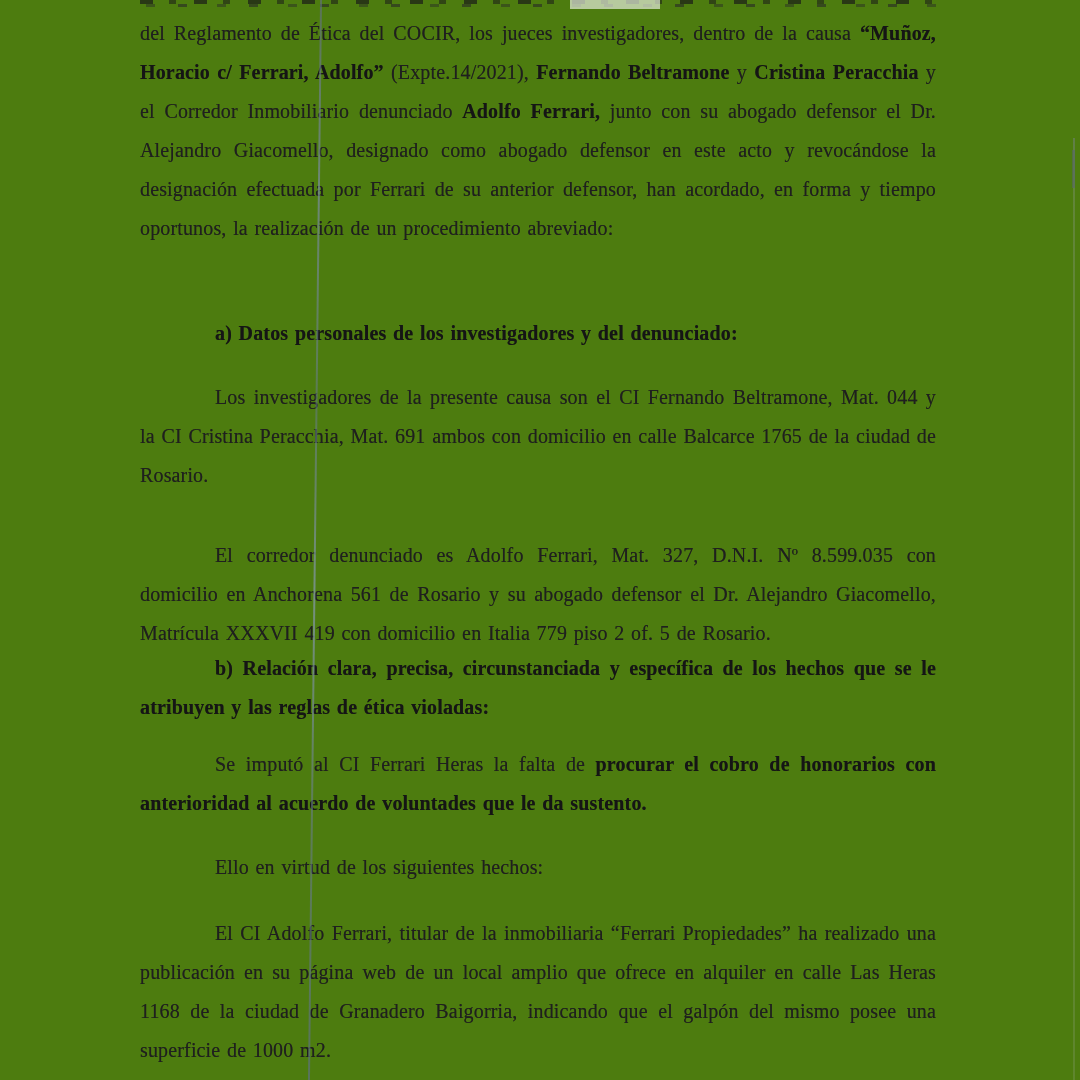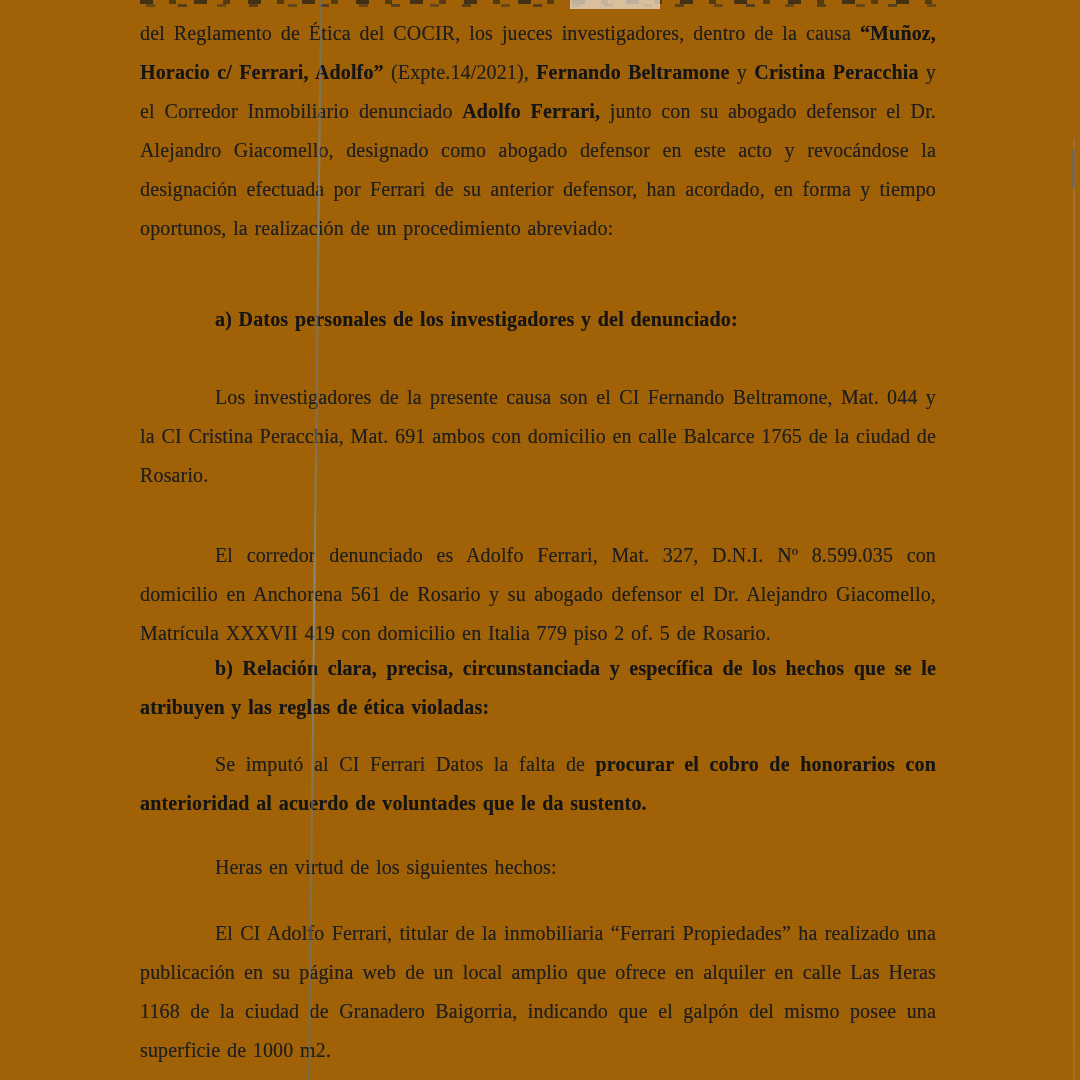--- a/index.html
+++ b/index.html
@@ -4,21 +4,21 @@
 <style>
   html, body {
     margin: 0;
     padding: 0;
     background: #ffffff;
   }
   .page {
     position: relative;
     width: 1080px;
     height: 1080px;
-    background: #a16207;
+    background: #4d7c0f;
     overflow: hidden;
     font-family: "Liberation Serif", "DejaVu Serif", serif;
     color: #1f1f1f;
   }
   .content {
     position: absolute;
     left: 140px;
     top: 0;
     width: 796px;
   }
@@ -111,31 +111,31 @@
 <body>
 
 <div class="page">
 
   <div class="clip-strip"></div>
 
   <div class="content">
 
     <p class="doc" style="top:14px"><span>del Reglamento de Ética del COCIR, los jueces investigadores, dentro de la causa </span><span class="b">“Muñoz, Horacio c/ Ferrari, Adolfo”</span><span> (Expte.14/2021), </span><span class="b">Fernando Beltramone</span><span> y </span><span class="b">Cristina Peracchia</span><span> y el Corredor Inmobiliario denunciado </span><span class="b">Adolfo Ferrari,</span><span> junto con su abogado defensor el Dr. Alejandro Giacomello, designado como abogado defensor en este acto y revocándose la designación efectuada por Ferrari de su anterior defensor, han acordado, en forma y tiempo oportunos, la realización de un procedimiento abreviado:</span></p>
 
-    <p class="doc indent" style="top:300px"><span class="b">a) Datos personales de los investigadores y del denunciado:</span></p>
+    <p class="doc indent" style="top:314px"><span class="b">a) Datos personales de los investigadores y del denunciado:</span></p>
 
     <p class="doc indent" style="top:378px"><span>Los investigadores de la presente causa son el CI Fernando Beltramone, Mat. 044 y la CI Cristina Peracchia, Mat. 691 ambos con domicilio en calle Balcarce 1765 de la ciudad de Rosario.</span></p>
 
     <p class="doc indent" style="top:536px"><span>El corredor denunciado es Adolfo Ferrari, Mat. 327, D.N.I. Nº 8.599.035 con domicilio en Anchorena 561 de Rosario y su abogado defensor el Dr. Alejandro Giacomello, Matrícula XXXVII 419 con domicilio en Italia 779 piso 2 of. 5 de Rosario.</span></p>
 
     <p class="doc indent" style="top:649px"><span class="b">b) Relación clara, precisa, circunstanciada y específica de los hechos que se le atribuyen y las reglas de ética violadas:</span></p>
 
-    <p class="doc indent" style="top:745px"><span>Se imputó al CI Ferrari Datos la falta de </span><span class="b">procurar el cobro de honorarios con anterioridad al acuerdo de voluntades que le da sustento.</span></p>
+    <p class="doc indent" style="top:745px"><span>Se imputó al CI Ferrari Heras la falta de </span><span class="b">procurar el cobro de honorarios con anterioridad al acuerdo de voluntades que le da sustento.</span></p>
 
-    <p class="doc indent" style="top:848px"><span>Heras en virtud de los siguientes hechos:</span></p>
+    <p class="doc indent" style="top:848px"><span>Ello en virtud de los siguientes hechos:</span></p>
 
     <p class="doc indent" style="top:914px"><span>El CI Adolfo Ferrari, titular de la inmobiliaria “Ferrari Propiedades” ha realizado una publicación en su página web de un local amplio que ofrece en alquiler en calle Las Heras 1168 de la ciudad de Granadero Baigorria, indicando que el galpón del mismo posee una superficie de 1000 m2.</span></p>
 
   </div>
 
   <div class="fold-line"></div>
   <div class="page-edge"></div>
   <div class="page-edge-tick"></div>
 
 </div>

